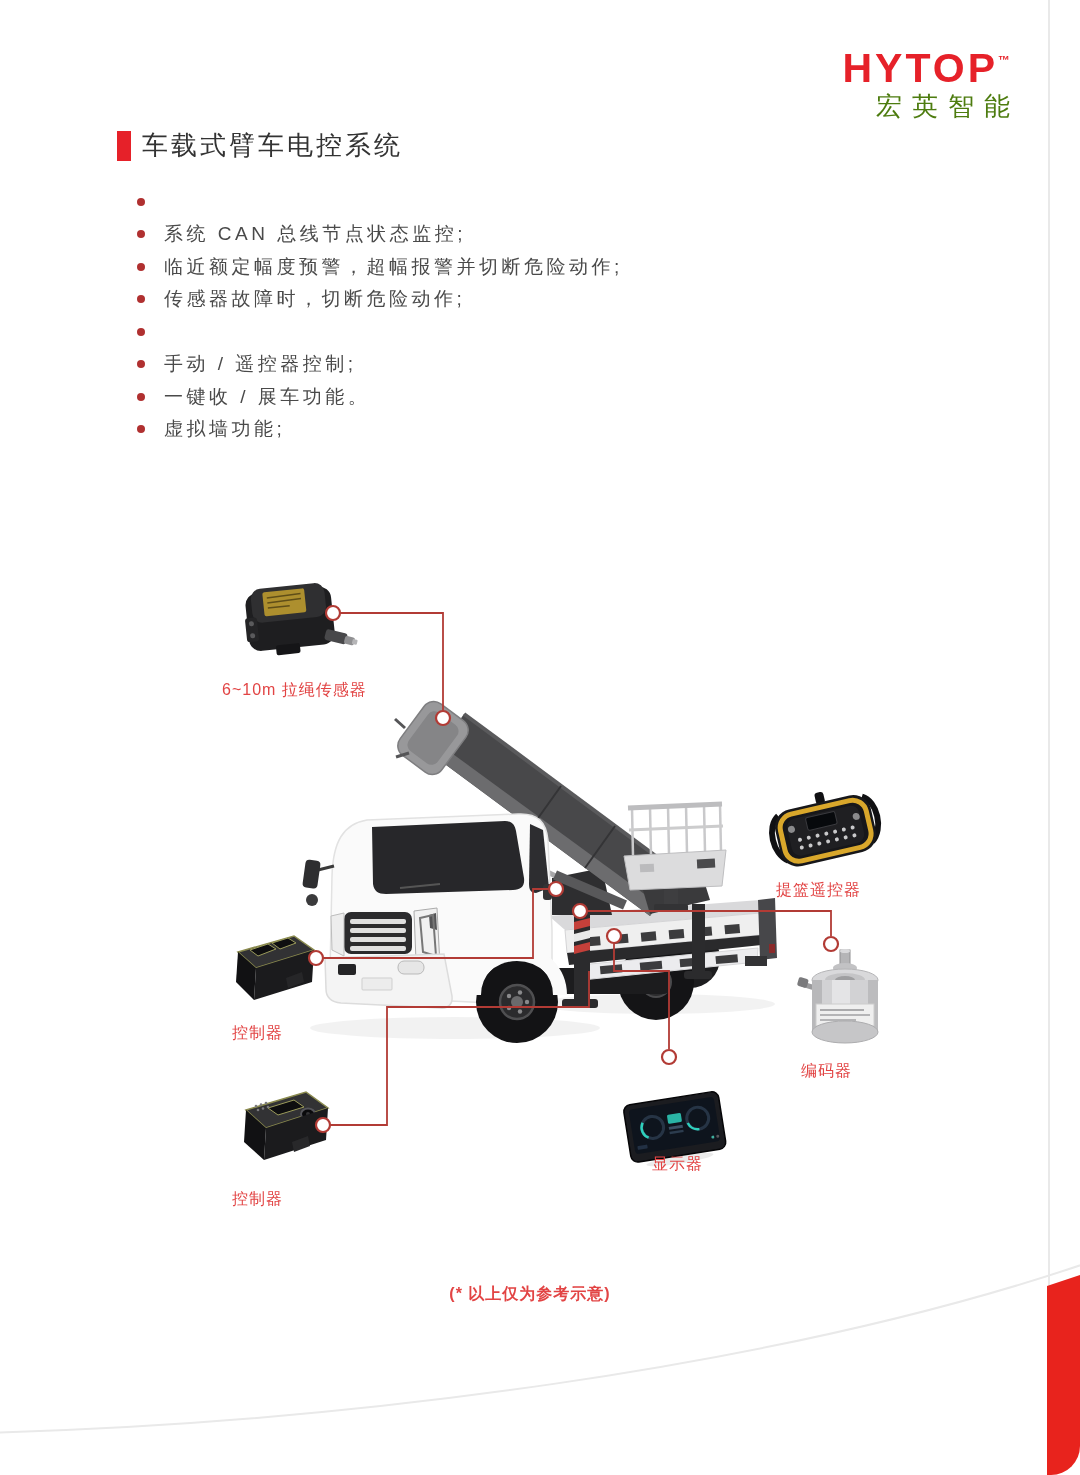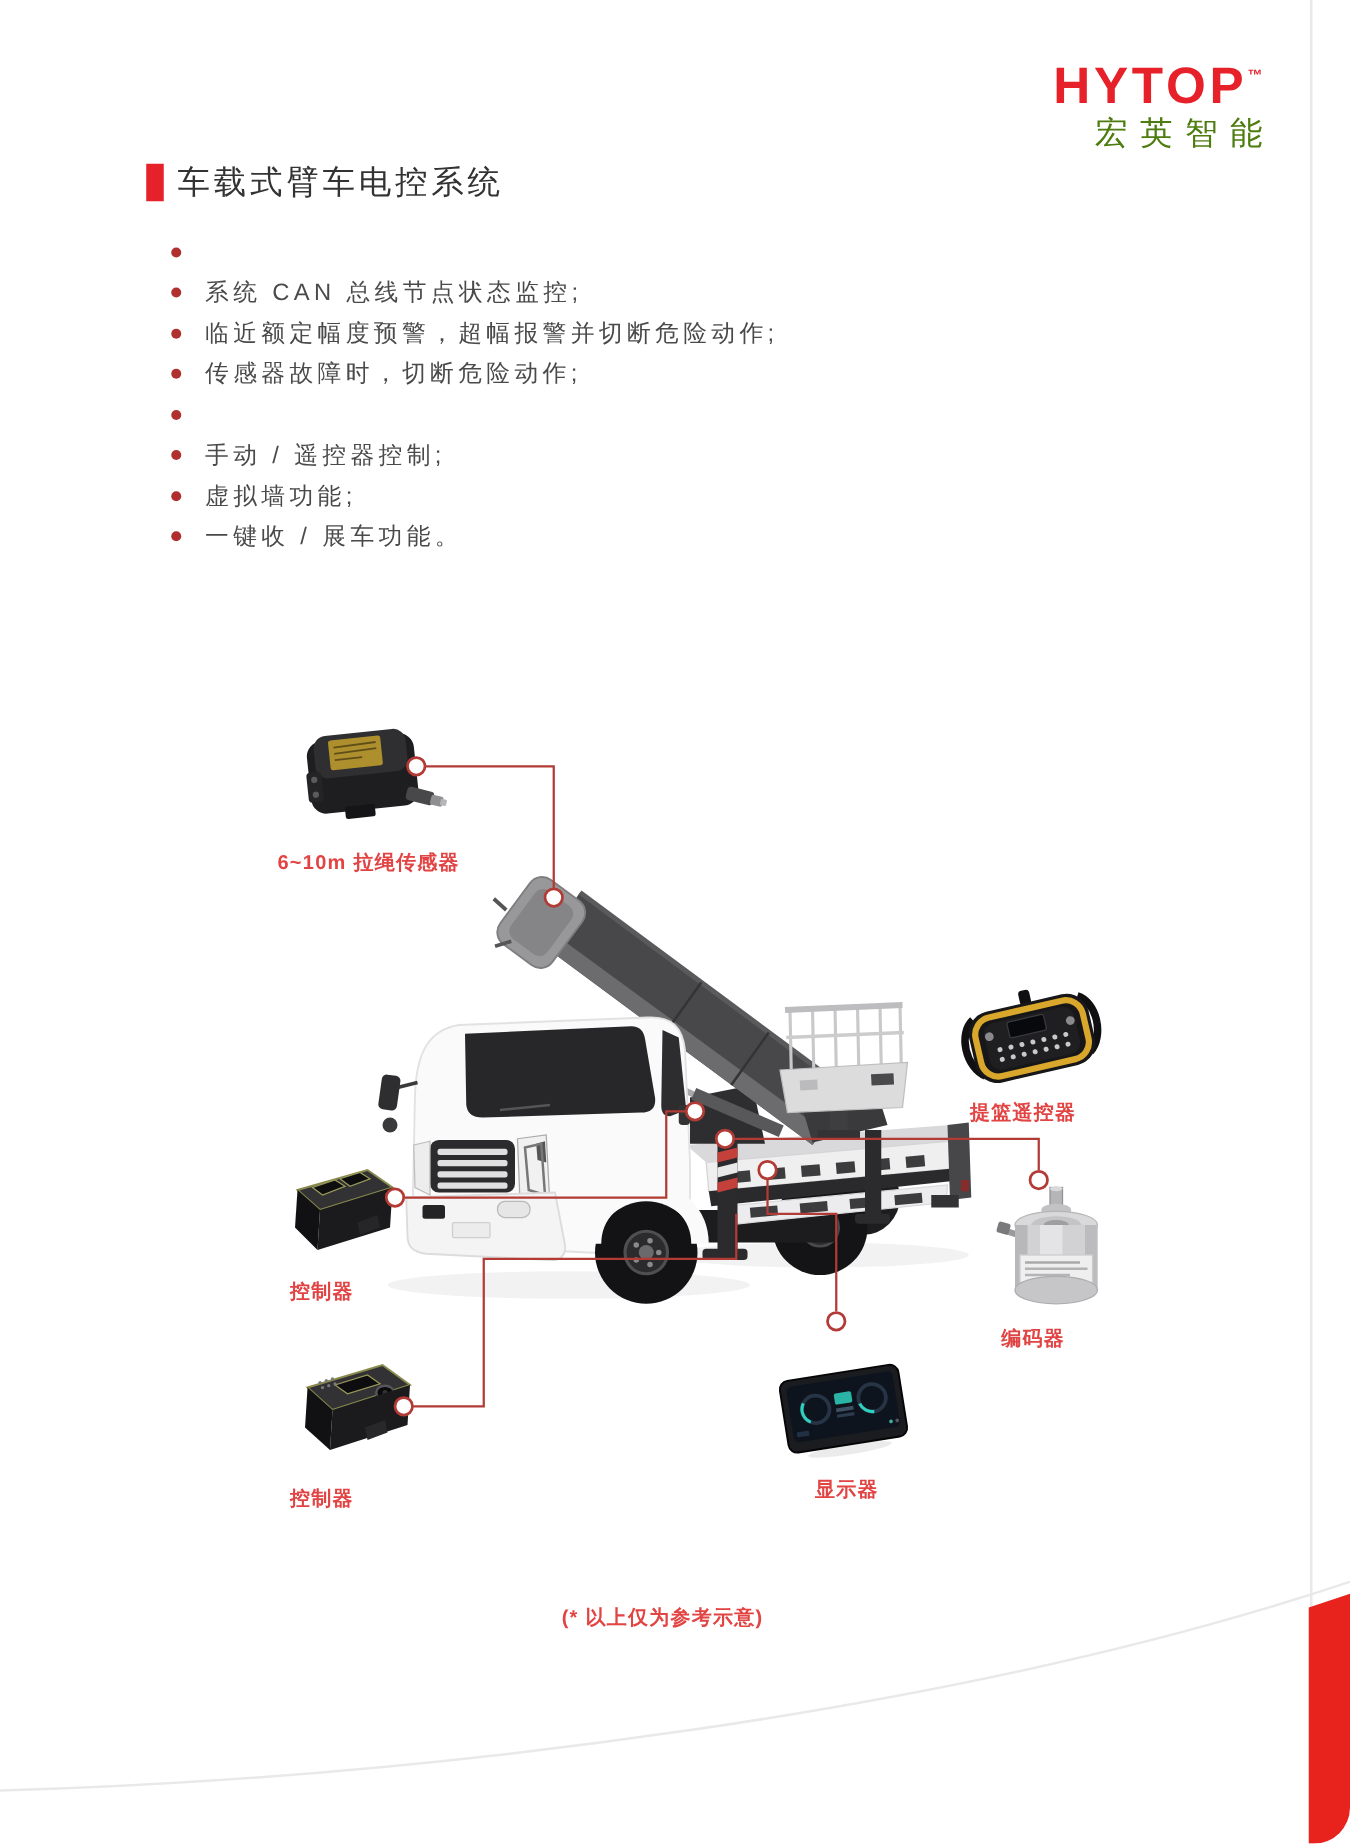--- a/index.html
+++ b/index.html
@@ -15,21 +15,21 @@
   
   .title-row{position:absolute;left:117px;top:128px;display:flex;align-items:center;}
   .title-marker{width:14px;height:30px;background:#e62129;margin-right:11px;}
   .title-text{font-size:26px;font-weight:normal;color:#333;letter-spacing:3px;}
   
   .features{position:absolute;left:137px;top:190px;list-style:none;margin:0;padding:0;}
   .features li{display:flex;align-items:center;height:23px;margin-bottom:9.5px;}
   .features .dot{width:8px;height:8px;border-radius:50%;background:#b03030;margin-right:19px;flex:none;}
   .features .ft{font-size:19px;color:#4a4a4a;letter-spacing:3.5px;white-space:nowrap;}
   
-  .dlabel{position:absolute;font-size:16px;font-weight:bold;color:#e24444;letter-spacing:1px;white-space:nowrap;}
+  .dlabel{position:absolute;font-size:16px;font-weight:normal;color:#e24444;letter-spacing:1px;white-space:nowrap;}
   
   .footnote{position:absolute;left:380px;top:1284px;width:300px;text-align:center;
             font-size:16px;font-weight:bold;color:#e24444;letter-spacing:1px;}
   svg.diagram{position:absolute;left:0;top:0;}
 </style>
 </head>
 <body>
 
 <div class="page">
 
@@ -63,25 +63,25 @@
       </li>
       <li>
         <span class="dot"></span>
       </li>
       <li>
         <span class="dot"></span>
         <span class="ft">手动 / 遥控器控制;</span>
       </li>
       <li>
         <span class="dot"></span>
+        <span class="ft">一键收 / 展车功能。</span>
+      </li>
+      <li>
+        <span class="dot"></span>
         <span class="ft">虚拟墙功能;</span>
-      </li>
-      <li>
-        <span class="dot"></span>
-        <span class="ft">一键收 / 展车功能。</span>
       </li>
     </ul>
 
   <svg class="diagram" width="1080" height="1475" viewBox="0 0 1080 1475">
 
     <g>
       <ellipse cx="455" cy="1028" rx="145" ry="11" fill="rgba(0,0,0,0.05)"></ellipse>
       <ellipse cx="655" cy="1004" rx="120" ry="10" fill="rgba(0,0,0,0.05)"></ellipse>
 
       <circle cx="690" cy="958" r="30" fill="#1d1d1f"></circle>
@@ -336,17 +336,17 @@
 
     <path d="M-20,1433 C340,1424 780,1368 1090,1262" stroke="#e9e9e9" stroke-width="2" fill="none"></path>
     <polygon points="1047,1286 1080,1275 1080,1475 1047,1475" fill="#e8231d"></polygon>
   </svg>
 
   <div class="dlabel" style="left:222px;top:680px;">6~10m 拉绳传感器</div>
   <div class="dlabel" style="left:776px;top:880px;">提篮遥控器</div>
   <div class="dlabel" style="left:801px;top:1061px;">编码器</div>
   <div class="dlabel" style="left:232px;top:1023px;">控制器</div>
   <div class="dlabel" style="left:232px;top:1189px;">控制器</div>
-  <div class="dlabel" style="left:652px;top:1182px;">显示器</div>
+  <div class="dlabel" style="left:652px;top:1154px;">显示器</div>
 
   <div class="footnote">(* 以上仅为参考示意)</div>
 
 </div>
 
 </body></html>

